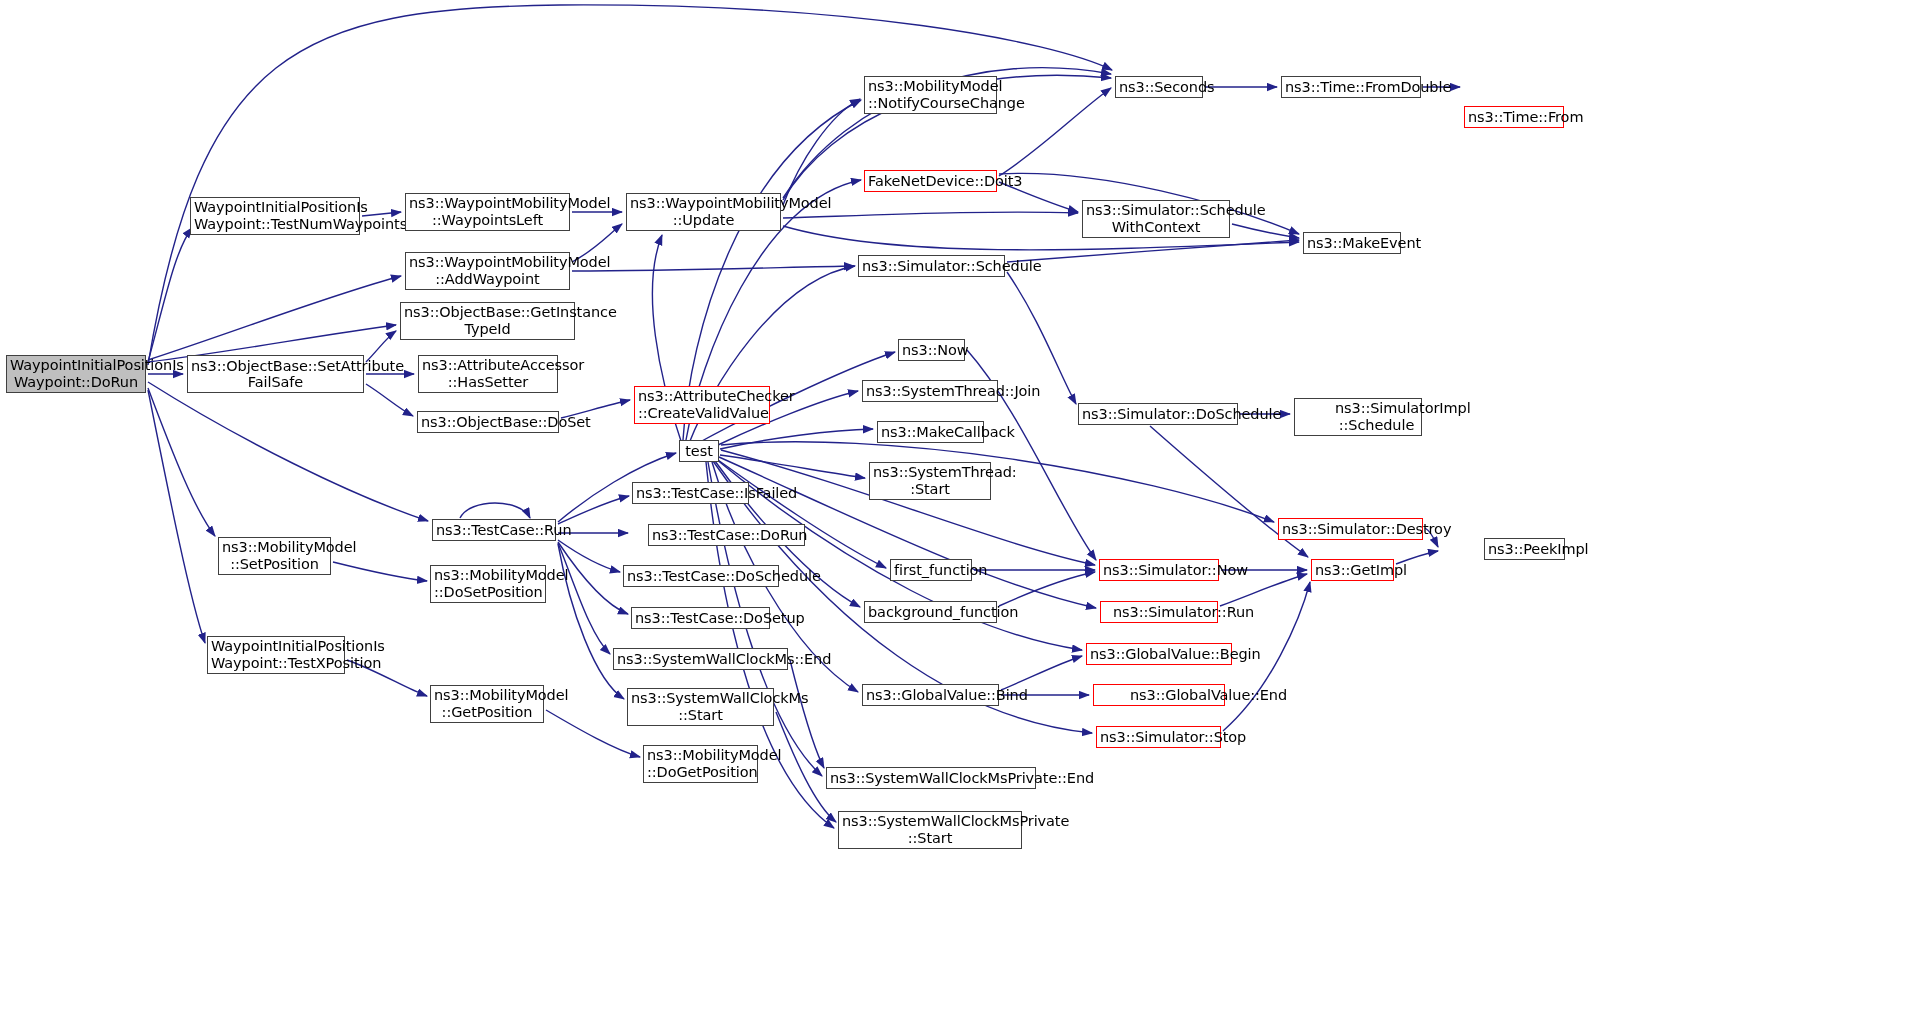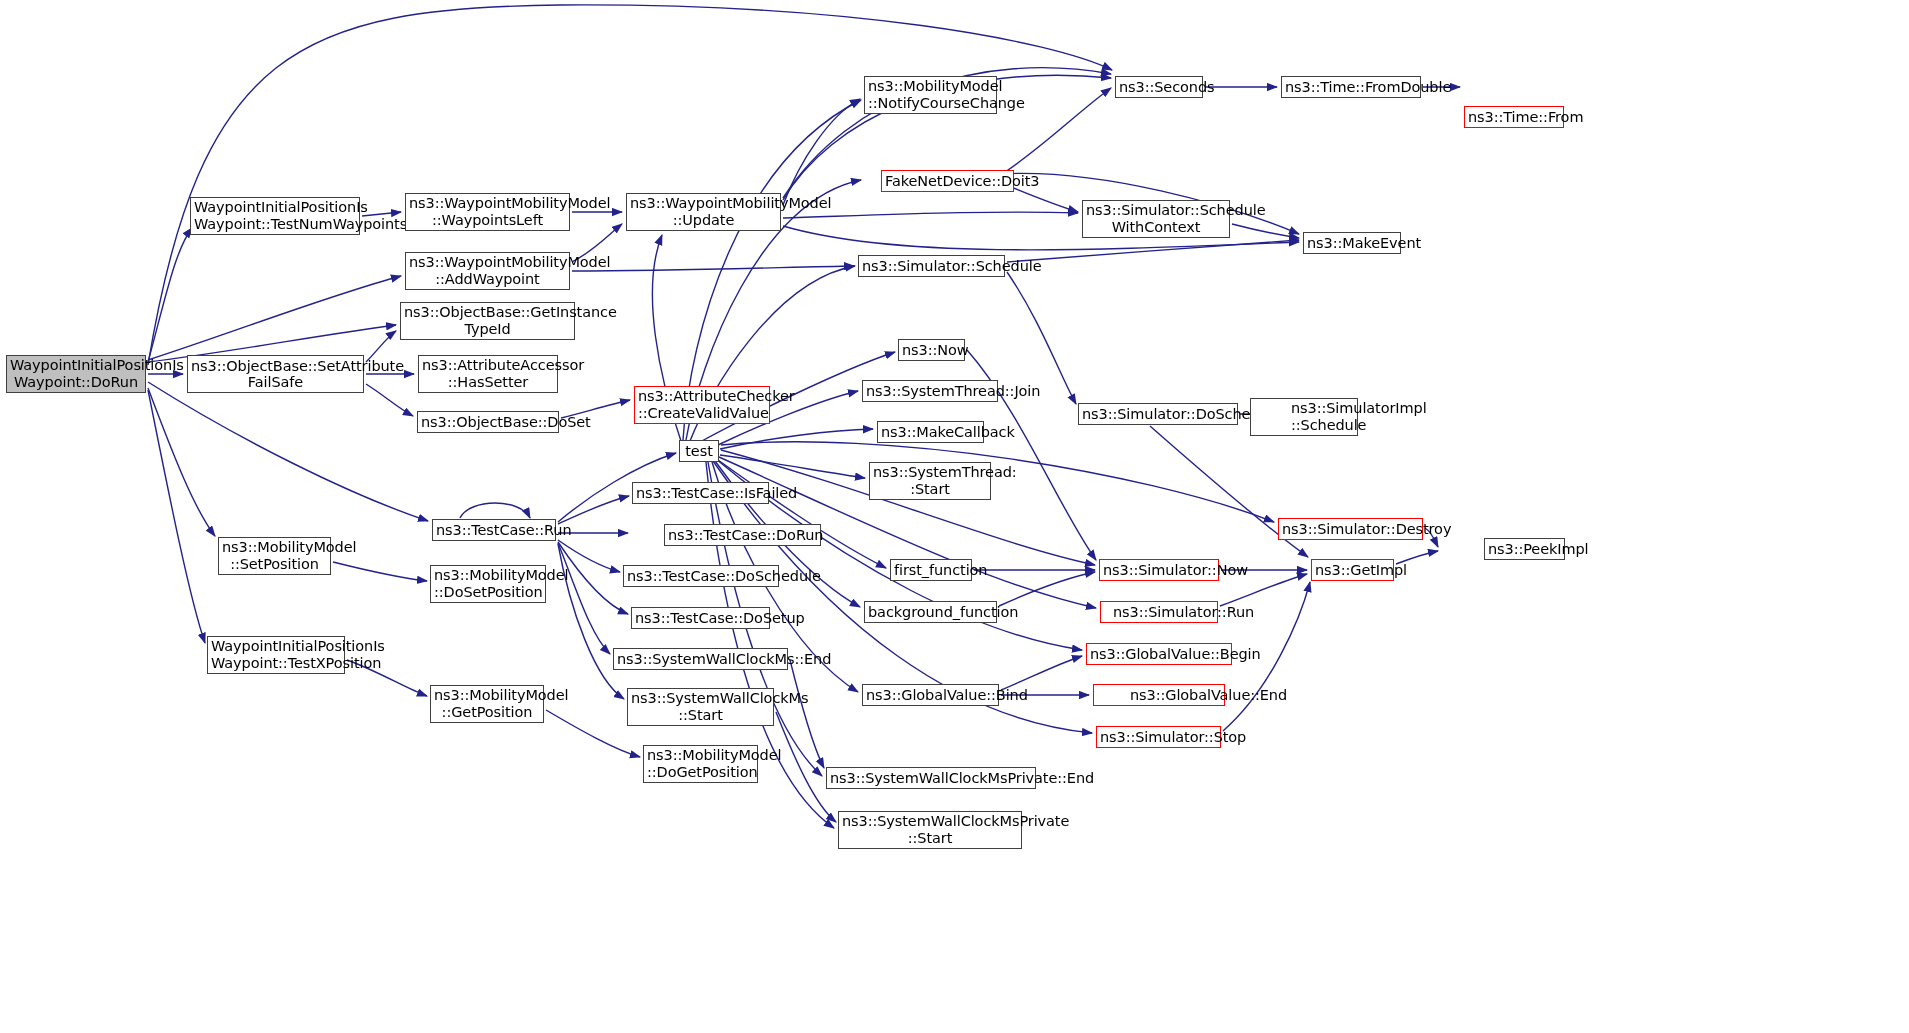--- a/index.html
+++ b/index.html
@@ -159,32 +159,32 @@
       <div class="node" style="left: 218px; top: 537px; width: 113px; height: 38px;"><span class="node-label">ns3::MobilityModel
 ::SetPosition</span></div>
       <div class="node" style="left: 207px; top: 636px; width: 138px; height: 38px;"><span class="node-label">WaypointInitialPositionIs
 Waypoint::TestXPosition</span></div>
       <div class="node" style="left: 432px; top: 519px; width: 124px; height: 22px;"><span class="node-label">ns3::TestCase::Run</span></div>
       <div class="node" style="left: 430px; top: 565px; width: 116px; height: 38px;"><span class="node-label">ns3::MobilityModel
 ::DoSetPosition</span></div>
       <div class="node" style="left: 430px; top: 685px; width: 114px; height: 38px;"><span class="node-label">ns3::MobilityModel
 ::GetPosition</span></div>
       <div class="node" style="left: 679px; top: 440px; width: 40px; height: 22px;"><span class="node-label">test</span></div>
-      <div class="node" style="left: 632px; top: 482px; width: 137px; height: 22px;"><span class="node-label">ns3::TestCase::IsFailed</span></div>
-      <div class="node" style="left: 664px; top: 524px; width: 157px; height: 22px; justify-content: center;"><span class="node-label">ns3::TestCase::DoRun</span></div>
+      <div class="node" style="left: 632px; top: 482px; width: 117px; height: 22px;"><span class="node-label">ns3::TestCase::IsFailed</span></div>
+      <div class="node" style="left: 648px; top: 524px; width: 157px; height: 22px; justify-content: center;"><span class="node-label">ns3::TestCase::DoRun</span></div>
       <div class="node" style="left: 623px; top: 565px; width: 156px; height: 22px;"><span class="node-label">ns3::TestCase::DoSchedule</span></div>
       <div class="node" style="left: 631px; top: 607px; width: 139px; height: 22px;"><span class="node-label">ns3::TestCase::DoSetup</span></div>
       <div class="node" style="left: 613px; top: 648px; width: 175px; height: 22px;"><span class="node-label">ns3::SystemWallClockMs::End</span></div>
       <div class="node" style="left: 627px; top: 688px; width: 147px; height: 38px;"><span class="node-label">ns3::SystemWallClockMs
 ::Start</span></div>
       <div class="node" style="left: 643px; top: 745px; width: 115px; height: 38px;"><span class="node-label">ns3::MobilityModel
 ::DoGetPosition</span></div>
       <div class="node" style="left: 864px; top: 76px; width: 133px; height: 38px;"><span class="node-label">ns3::MobilityModel
 ::NotifyCourseChange</span></div>
-      <div class="node alert" style="left: 864px; top: 170px; width: 133px; height: 22px; margin-left: 17px;"><span class="node-label">FakeNetDevice::Doit3</span></div>
+      <div class="node alert" style="left: 864px; top: 170px; width: 133px; height: 22px;"><span class="node-label">FakeNetDevice::Doit3</span></div>
       <div class="node" style="left: 858px; top: 255px; width: 147px; height: 22px;"><span class="node-label">ns3::Simulator::Schedule</span></div>
       <div class="node" style="left: 898px; top: 339px; width: 67px; height: 22px;"><span class="node-label">ns3::Now</span></div>
       <div class="node" style="left: 862px; top: 380px; width: 136px; height: 22px;"><span class="node-label">ns3::SystemThread::Join</span></div>
       <div class="node" style="left: 877px; top: 421px; width: 107px; height: 22px;"><span class="node-label">ns3::MakeCallback</span></div>
       <div class="node" style="left: 869px; top: 462px; width: 122px; height: 38px;"><span class="node-label">ns3::SystemThread:
 :Start</span></div>
       <div class="node" style="left: 890px; top: 559px; width: 82px; height: 22px;"><span class="node-label">first_function</span></div>
       <div class="node" style="left: 864px; top: 601px; width: 133px; height: 22px;"><span class="node-label">background_function</span></div>
       <div class="node" style="left: 862px; top: 684px; width: 137px; height: 22px;"><span class="node-label">ns3::GlobalValue::Bind</span></div>
       <div class="node" style="left: 826px; top: 767px; width: 210px; height: 22px;"><span class="node-label">ns3::SystemWallClockMsPrivate::End</span></div>
@@ -195,19 +195,19 @@
 WithContext</span></div>
       <div class="node" style="left: 1078px; top: 403px; width: 160px; height: 22px;"><span class="node-label">ns3::Simulator::DoSchedule</span></div>
       <div class="node alert" style="left: 1099px; top: 559px; width: 120px; height: 22px;"><span class="node-label">ns3::Simulator::Now</span></div>
       <div class="node alert" style="left: 1100px; top: 601px; width: 118px; height: 22px; padding-left: 12px;"><span class="node-label">ns3::Simulator::Run</span></div>
       <div class="node alert" style="left: 1086px; top: 643px; width: 146px; height: 22px;"><span class="node-label">ns3::GlobalValue::Begin</span></div>
       <div class="node alert" style="left: 1093px; top: 684px; width: 132px; height: 22px; padding-left: 36px;"><span class="node-label">ns3::GlobalValue::End</span></div>
       <div class="node alert" style="left: 1096px; top: 726px; width: 125px; height: 22px;"><span class="node-label">ns3::Simulator::Stop</span></div>
       <div class="node alert" style="left: 1278px; top: 518px; width: 145px; height: 22px;"><span class="node-label">ns3::Simulator::Destroy</span></div>
       <div class="node alert" style="left: 1311px; top: 559px; width: 83px; height: 22px; text-align: center;"><span class="node-label">ns3::GetImpl</span></div>
       <div class="node" style="left: 1303px; top: 232px; width: 98px; height: 22px;"><span class="node-label">ns3::MakeEvent</span></div>
-      <div class="node" style="left: 1250px; top: 398px; width: 108px; height: 38px; padding-left: 40px;"><span class="node-label">ns3::SimulatorImpl
+      <div class="node" style="left: 1294px; top: 398px; width: 128px; height: 38px; padding-left: 40px;"><span class="node-label">ns3::SimulatorImpl
 ::Schedule</span></div>
       <div class="node" style="left: 1281px; top: 76px; width: 140px; height: 22px;"><span class="node-label">ns3::Time::FromDouble</span></div>
       <div class="node alert" style="left: 1464px; top: 76px; width: 100px; height: 22px; margin-top: 30px;"><span class="node-label">ns3::Time::From</span></div>
       <div class="node" style="left: 1484px; top: 538px; width: 81px; height: 22px;"><span class="node-label">ns3::PeekImpl</span></div>
     </div>
 </div>
 
 </body></html>

